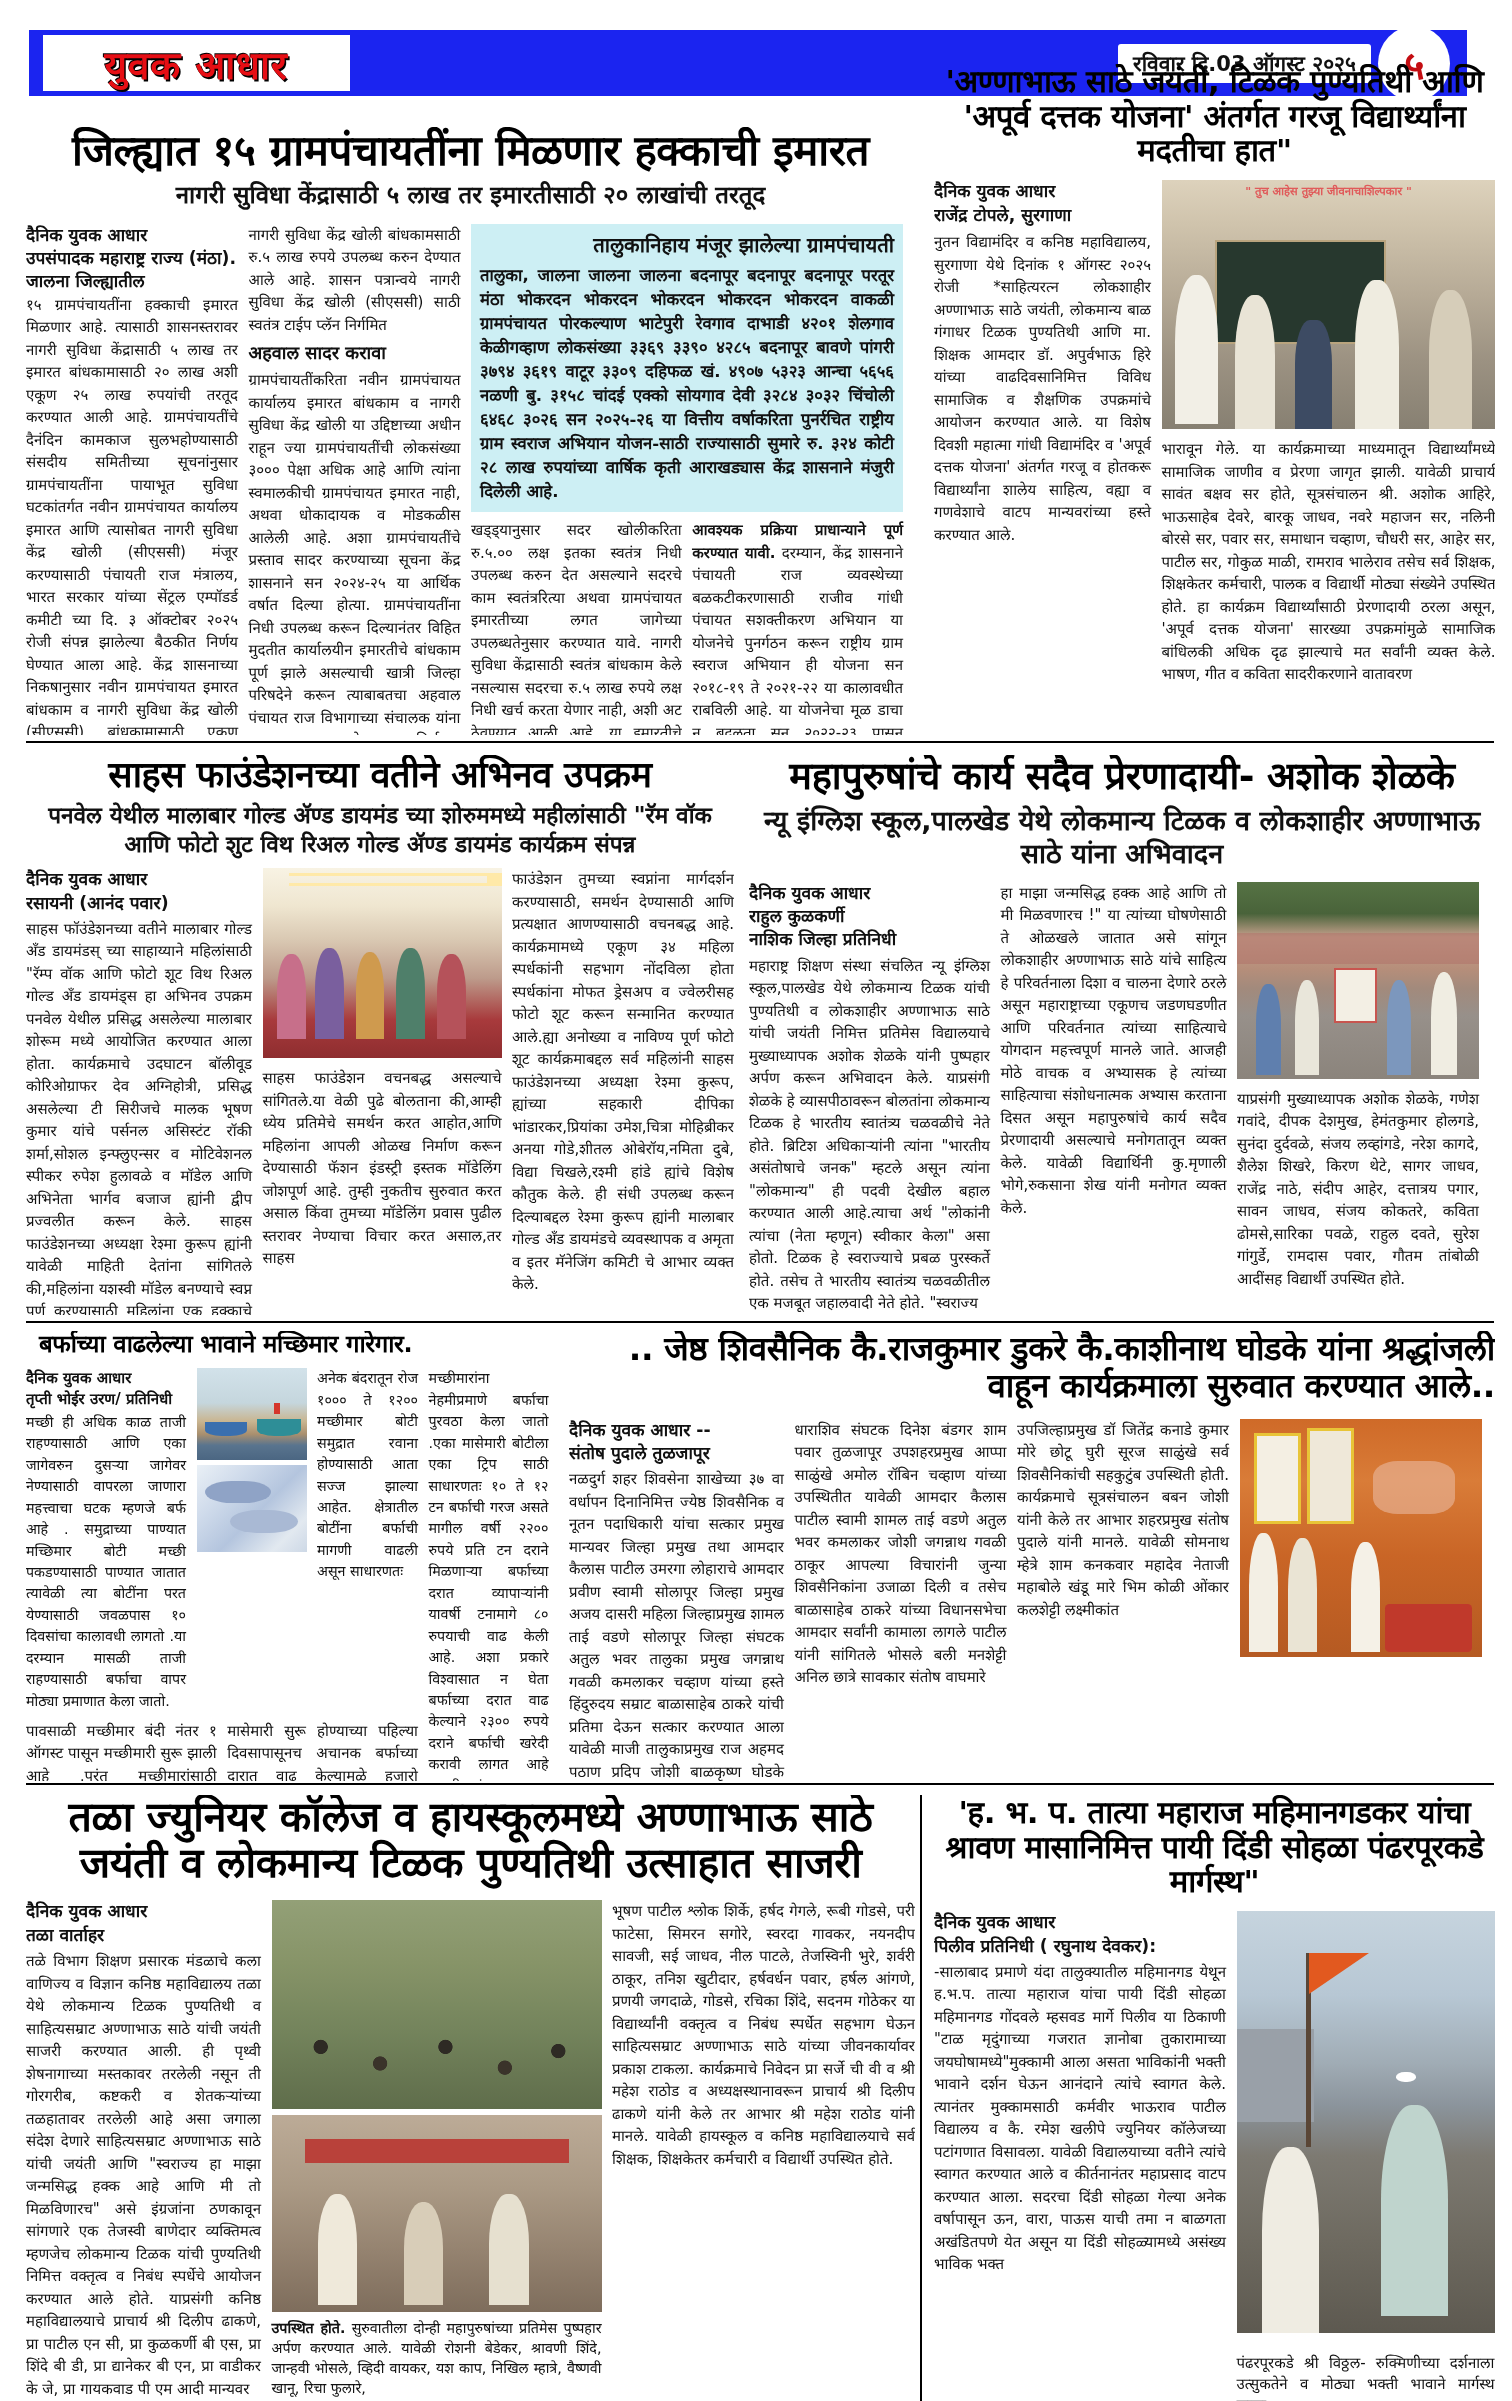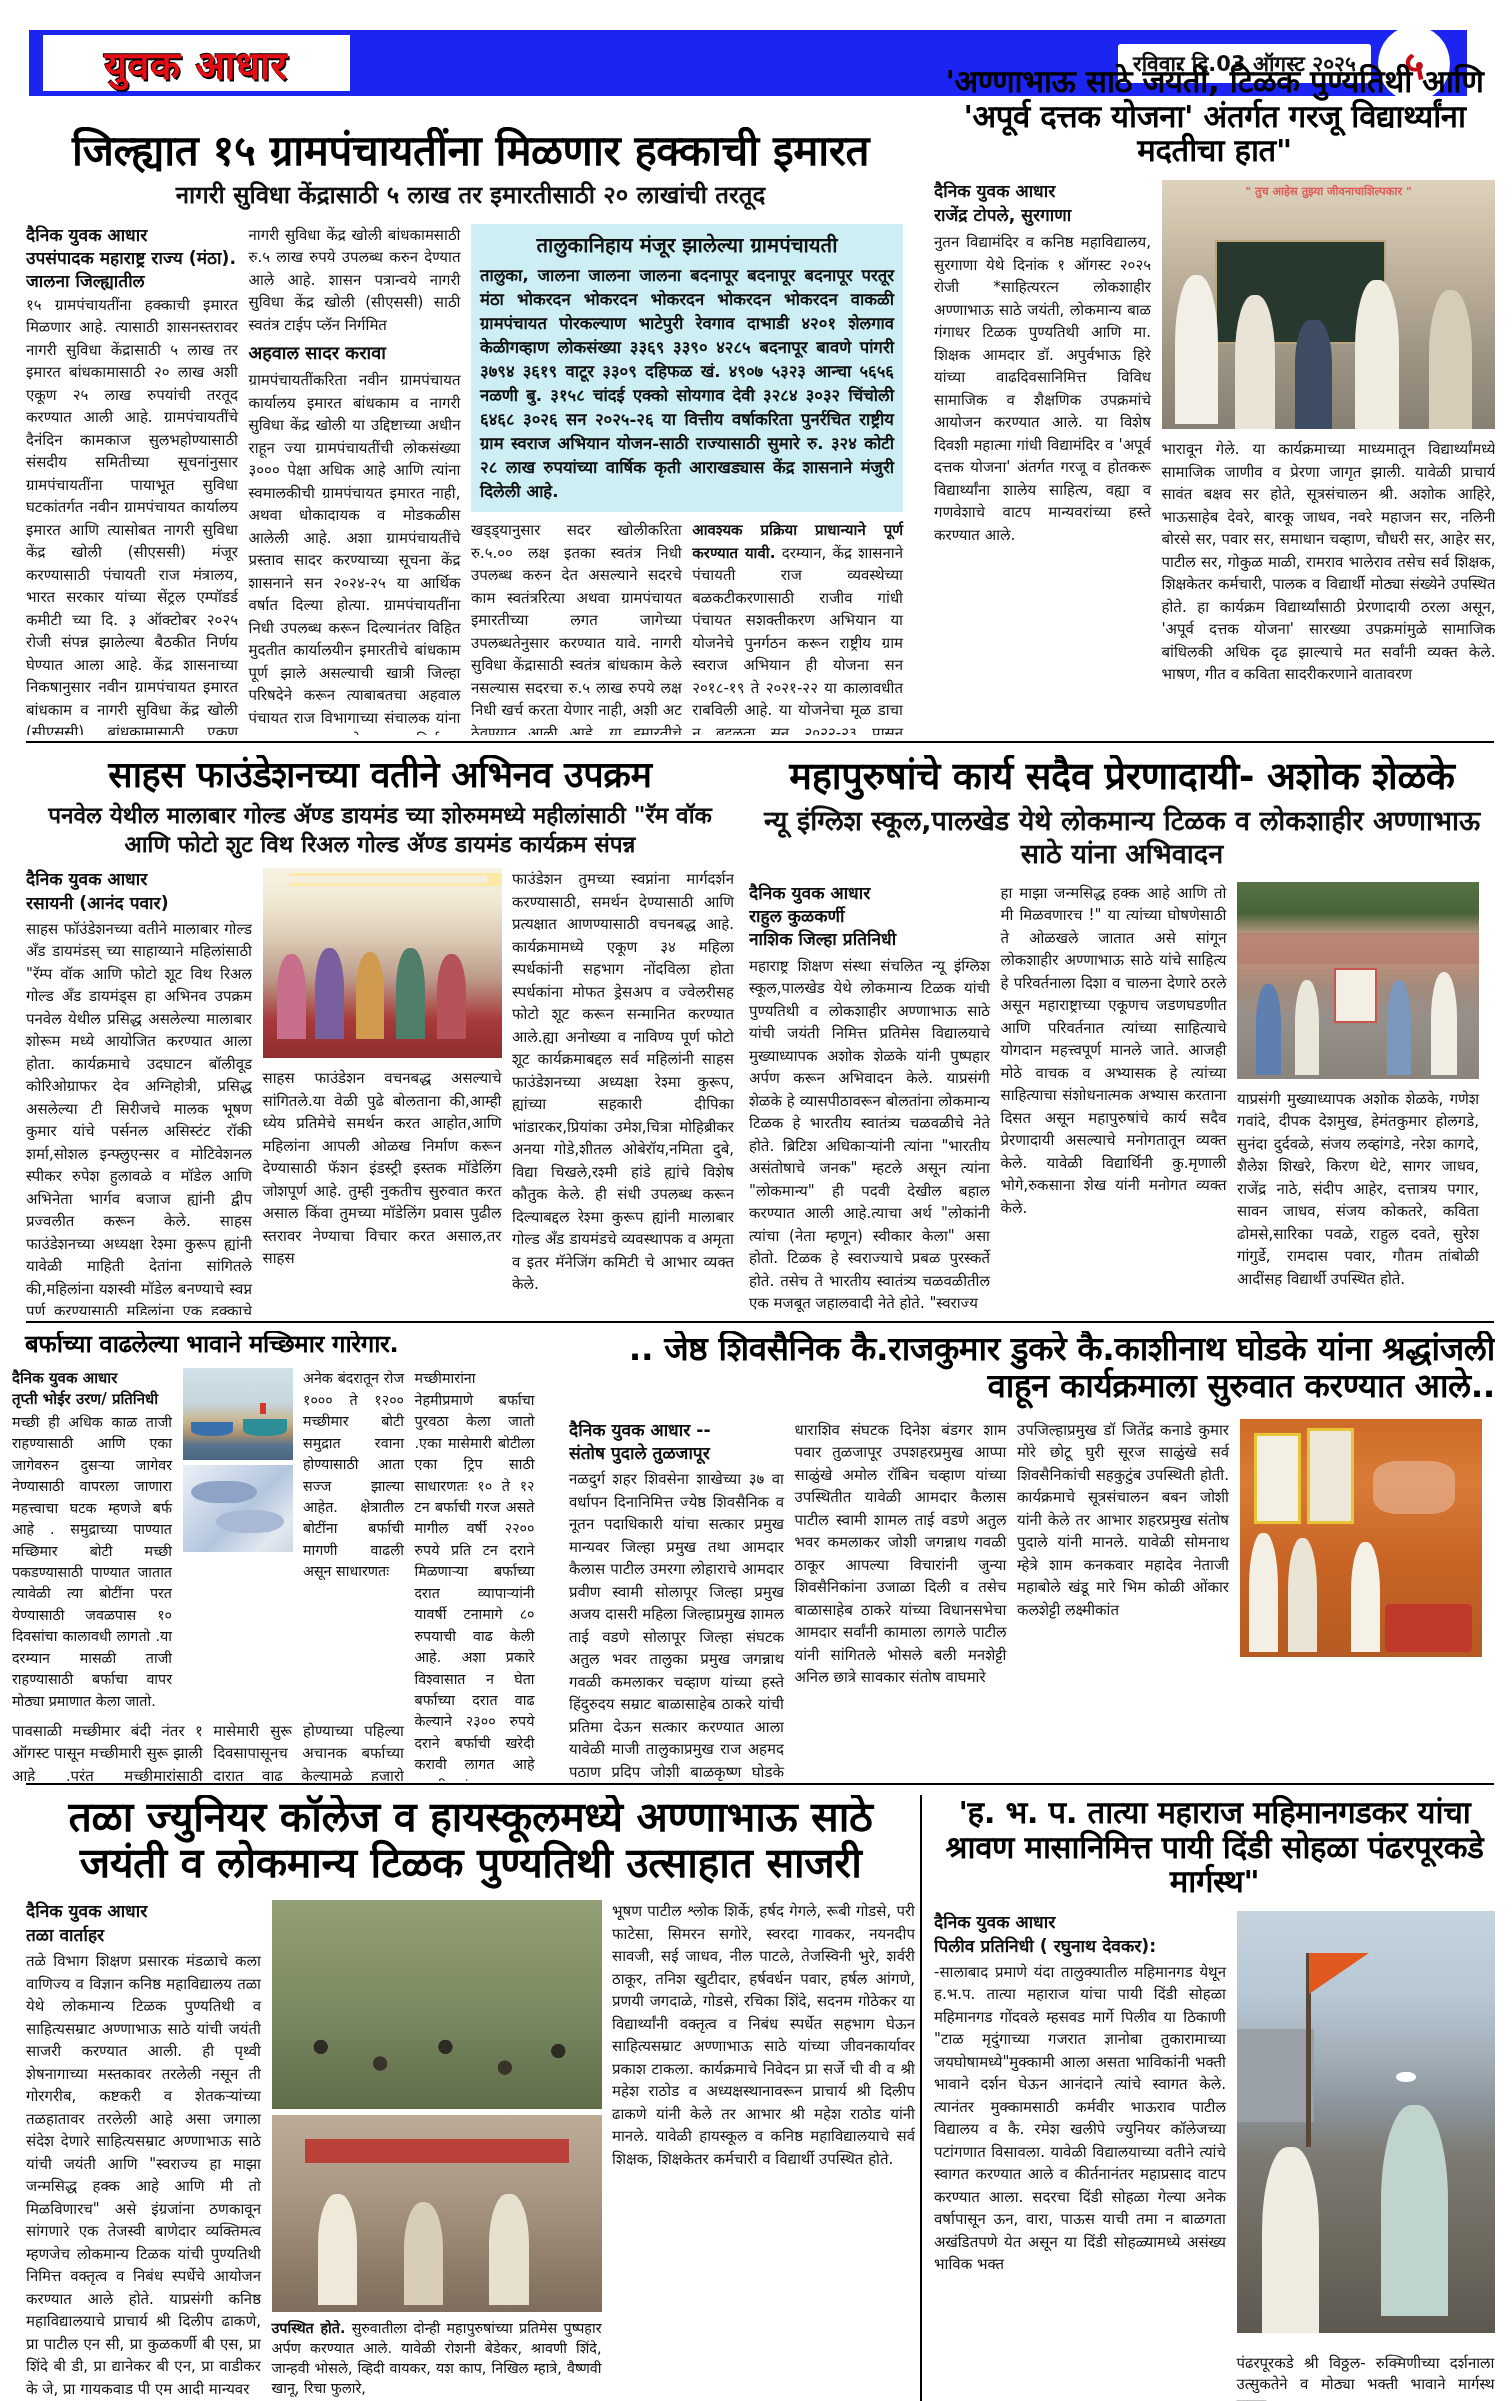--- a/index.html
+++ b/index.html
@@ -19,21 +19,21 @@
   #logoBox{position:absolute;left:13.6px;top:5.3px;width:307px;height:56px;background:#fff;
            display:flex;align-items:center;justify-content:center;}
   #logoTxt{font-size:39px;font-weight:900;color:#e60e14;letter-spacing:0.8px;
            text-shadow:1.5px 1.5px 0 #000,-0.8px -0.8px 0 #000;}
   #dateBox{position:absolute;right:96px;top:13.6px;width:253px;height:39px;background:#fff;border-radius:3px;
            display:flex;align-items:center;justify-content:center;font-size:21px;font-weight:700;}
   #pgOval{position:absolute;right:16.6px;top:-4.5px;width:72px;height:75px;background:#fff;border-radius:50%;
           display:flex;align-items:center;justify-content:center;font-size:39px;font-weight:900;color:#c40d12;}
   
   .infobox{background:#cdeff4;padding:7.5px 9px;font-size:16.6px;line-height:1.45;font-weight:600;text-align:justify;}
-  .infobox .t{font-size:20.3px;font-weight:800;margin-bottom:3px;text-align:center;}
+  .infobox .t{font-size:20.3px;font-weight:800;margin-bottom:3px;text-align:right;}
   
   .ph{position:relative;overflow:hidden;flex:none;}
   .shape{position:absolute;}
   .ph-a2{background:linear-gradient(180deg,#ddd2bc 0%,#cfc3ac 18%,#b6aa96 46%,#9c9282 72%,#878072 100%);}
   .ph-a2 .board{left:16%;top:24%;width:50%;height:40%;background:#27382e;border:2.3px solid #b9a47e;}
   .ph-a2 .p1{left:4%;top:38%;width:13%;height:60%;background:#f2efe6;border-radius:45% 45% 0 0;}
   .ph-a2 .p2{left:22%;top:46%;width:12%;height:54%;background:#e9e4d6;border-radius:45% 45% 0 0;}
   .ph-a2 .p3{left:58%;top:40%;width:13%;height:60%;background:#efece0;border-radius:45% 45% 0 0;}
   .ph-a2 .p4{left:80%;top:44%;width:13%;height:56%;background:#d6cdb9;border-radius:45% 45% 0 0;}
   .ph-a2 .kid{left:40%;top:56%;width:11%;height:44%;background:#3d4b63;border-radius:40% 40% 0 0;}
@@ -212,21 +212,21 @@
         </div>
         <div class="col" style="margin-top:9px;">
           <span>याप्रसंगी मुख्याध्यापक अशोक शेळके, गणेश गवांदे, दीपक देशमुख, हेमंतकुमार होलगडे, सुनंदा दुर्दवळे, संजय लव्हांगडे, नरेश कागदे, शैलेश शिखरे, किरण थेटे, सागर जाधव, राजेंद्र नाठे, संदीप आहेर, दत्तात्रय पगार, सावन जाधव, संजय कोकतरे, कविता ढोमसे,सारिका पवळे, राहुल दवते, सुरेश गांगुर्डे, रामदास पवार, गौतम तांबोळी आदींसह विद्यार्थी उपस्थित होते.</span>
         </div>
       </div>
     </div>
   </div>
 
   <div class="rule-h" style="left:26px;top:1321px;width:1468px;"></div>
 
-  <div class="art" style="left:12px;top:1331px;width:527px;height:450px;">
+  <div class="art" style="left:26px;top:1331px;width:527px;height:450px;">
     <div class="hl" style="font-size:24px;width:399px;">बर्फाच्या वाढलेल्या भावाने मच्छिमार गारेगार.</div>
     <div style="display:flex;gap:10.5px;margin-top:10.5px;">
       <div style="flex:none;width:392px;">
         <div class="cols" style="margin-top:0;">
           <div class="col" style="flex:none;width:160px;font-size:14.3px;">
             <div class="byline" style="font-size:15px;">दैनिक युवक आधार</div>
             <div class="byline" style="font-size:15px;margin-bottom:3px;">तृप्ती भोईर उरण/ प्रतिनिधी</div>
             <span>मच्छी ही अधिक काळ ताजी राहण्यासाठी आणि एका जागेवरुन दुसऱ्या जागेवर नेण्यासाठी वापरला जाणारा महत्त्वाचा घटक म्हणजे बर्फ आहे . समुद्राच्या पाण्यात मच्छिमार बोटी मच्छी पकडण्यासाठी पाण्यात जातात त्यावेळी त्या बोटींना परत येण्यासाठी जवळपास १० दिवसांचा कालावधी लागतो .या दरम्यान मासळी ताजी राहण्यासाठी बर्फाचा वापर मोठ्या प्रमाणात केला जातो.</span>
           </div>
           <div style="flex:none;width:110px;">

